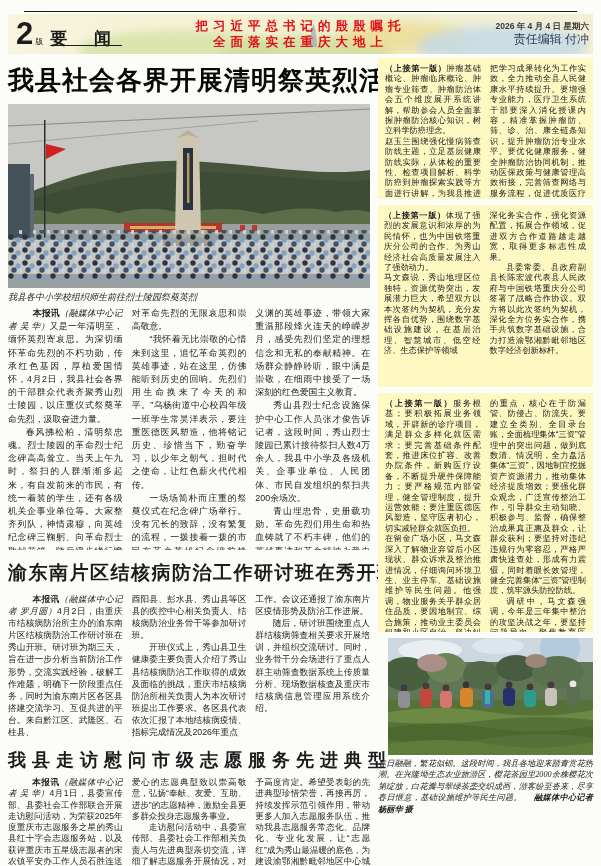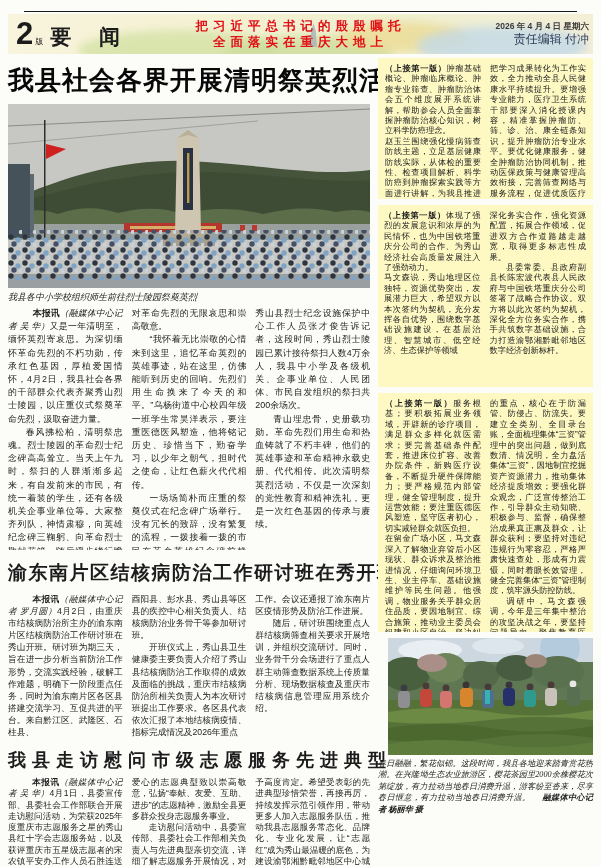--- a/index.html
+++ b/index.html
@@ -14,21 +14,21 @@
   .art { position:absolute; border-radius:50%; filter:blur(4px); }
   .art.g1 { left:70px;  top:16px; width:200px; height:40px; background:#d6e3a8; opacity:.85; }
   .art.g2 { left:215px; top:22px; width:170px; height:34px; background:#cddd9c; opacity:.8; }
   .art.gold { left:330px; top:8px; width:130px; height:30px; background:#ecd88c; opacity:.7; }
   .art.blue { right:6px; top:12px; width:170px; height:40px; background:#c3d9e7; opacity:.8; }
   .tower { position:absolute; left:302px; top:9px; width:7px; height:24px; background:#a2b2ba;
            clip-path:polygon(50% 0,80% 30%,100% 100%,0 100%,20% 30%); opacity:.8; }
   .pageno { position:absolute; left:8px; top:2px; display:flex; align-items:baseline; z-index:3; }
   .pageno .num { font-size:31px; font-weight:bold; line-height:36px; }
   .pageno .ban { font-size:8px; margin:0 7px 0 2px; }
-  .pageno .section { font-size:21px; font-weight:bold; letter-spacing:11px; }
+  .pageno .section { font-size:17px; font-weight:bold; letter-spacing:11px;text-decoration:underline; }
   .slogan { position:absolute; left:50%; top:4px; transform:translateX(-50%); z-index:3;
             text-align:center; color:#e21118; font-weight:bold; font-size:12.5px;
             letter-spacing:5px; line-height:16px; white-space:nowrap; }
   .dateinfo { position:absolute; right:4px; top:6px; z-index:3; text-align:right;
               font-size:8.5px; color:#3a3a3a; line-height:13px; font-weight:bold; }
   .dateinfo .ed { font-size:12px; color:#2c3c58; font-weight:normal; }
 
   
   .content { display:flex; gap:8px; margin-top:4px; }
   .left  { width:362px; }
@@ -148,20 +148,21 @@
           <div>
               <p>春风拂松柏，清明祭忠魂。烈士陵园的革命烈士纪念碑高高耸立。当天上午九时，祭扫的人群渐渐多起来，有自发前来的市民，有统一着装的学生，还有各级机关企事业单位等。大家整齐列队，神情肃穆，向英雄纪念碑三鞠躬、向革命烈士敬献花篮。随后缓步绕行瞻仰烈士英名墙，大家手捧鲜花怀着崇敬之心，鞠躬献花，深切缅怀先烈们的不朽功勋。纪念碑周围越来越多的花篮和鲜花，寄托着人们</p>
             </div>
         </div>
         <div class="col cont">
             <p>对革命先烈的无限哀思和崇高敬意。</p>
             <p>“我怀着无比崇敬的心情来到这里，追忆革命英烈的英雄事迹，站在这里，仿佛能听到历史的回响。先烈们用生命换来了今天的和平。”乌杨街道中心校四年级一班学生常昊洋表示，要注重医德医风塑造，他将铭记历史、珍惜当下，勤奋学习，以少年之朝气，担时代之使命，让红色薪火代代相传。</p>
             <p>一场场简朴而庄重的祭奠仪式在纪念碑广场举行。没有冗长的致辞，没有繁复的流程，一拨接着一拨的市民在革命英雄纪念碑前静立、默哀、献花。整个活动过程庄重肃穆、秩序井然，大家以严谨端正的姿态，彰显对革命先烈的尊崇与缅怀。</p>
           </div>
         <div class="col cont">
+            <p>义渊的英雄事迹，带领大家重温那段烽火连天的峥嵘岁月，感受先烈们坚定的理想信念和无私的奉献精神。在场群众静静聆听，眼中满是崇敬，在细雨中接受了一场深刻的红色爱国主义教育。</p>
             <p>秀山县烈士纪念设施保护中心工作人员张才俊告诉记者，这段时间，秀山烈士陵园已累计接待祭扫人数4万余人，我县中小学及各级机关、企事业单位、人民团体、市民自发组织的祭扫共200余场次。</p>
             <p>青山埋忠骨，史册载功勋。革命先烈们用生命和热血铸就了不朽丰碑，他们的英雄事迹和革命精神永载史册、代代相传。此次清明祭英烈活动，不仅是一次深刻的党性教育和精神洗礼，更是一次红色基因的传承与赓续。</p>
           </div>
       </div>
 
       <h2 class="head2">渝东南片区结核病防治工作研讨班在秀开班</h2>
 
       <div class="body3 a2">
         <div class="col">
           <p><b class="lead">本报讯</b><span class="byline">（融媒体中心记者 罗月圆）</span><span>4月2日，由重庆市结核病防治所主办的渝东南片区结核病防治工作研讨班在秀山开班。研讨班为期三天，旨在进一步分析当前防治工作形势，交流实践经验，破解工作难题，明确下一阶段重点任务，同时为渝东南片区各区县搭建交流学习、互促共进的平台。来自黔江区、武隆区、石柱县、</span></p>
@@ -289,17 +290,17 @@
                 <circle cx="185" cy="46" r="3.4" fill="#e8e8e8"></circle>
                 <rect x="179" y="49" width="13" height="19" rx="4" fill="#5a6e52"></rect>
               </g>
           </g>
           <path d="M0,74 Q51,66 102,74 T205,72 L205,82 Q154,76 102,82 T0,84 Z" fill="#6d8a44"></path>
           <path d="M0,90 Q51,82 102,90 T205,88 L205,100 Q154,92 102,100 T0,102 Z" fill="#4c682f"></path>
           <path d="M0,106 Q51,98 102,106 T205,104 L205,117 L0,117 Z" fill="#5e7c3b"></path>
         </svg>
       </div>
 
-      <p class="cap2"><span>春日融融，繁花似锦。这段时间，我县各地迎来踏青赏花热潮。在兴隆坳生态农业旅游区，樱花茶园里2000余株樱花次第绽放，有力拉动当地春日消费升温，游客纷至沓来，尽享春日惬意，有力拉动当地春日消费升温。</span><span class="credit">融媒体中心记者 杨丽华 摄</span></p>
+      <p class="cap2"><span>春日融融，繁花似锦。这段时间，我县各地迎来踏青赏花热潮。在兴隆坳生态农业旅游区，樱花茶园里2000余株樱花次第绽放，白花瓣与翠绿茶垄交织成画，游客纷至沓来，尽享春日惬意，基础设施维护等民生问题。</span><span class="credit">融媒体中心记者 杨丽华 摄</span></p>
 
     </div>
   </div>
 </div>
 
 </body></html>

